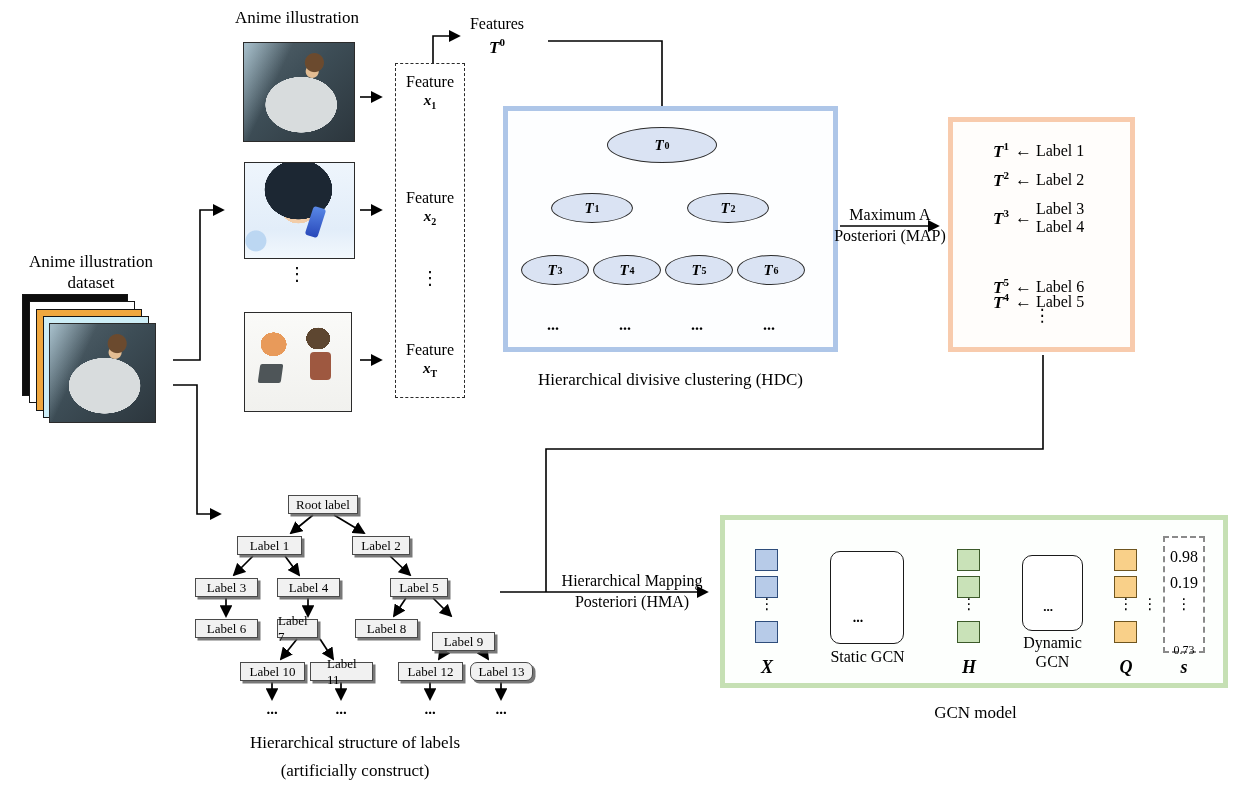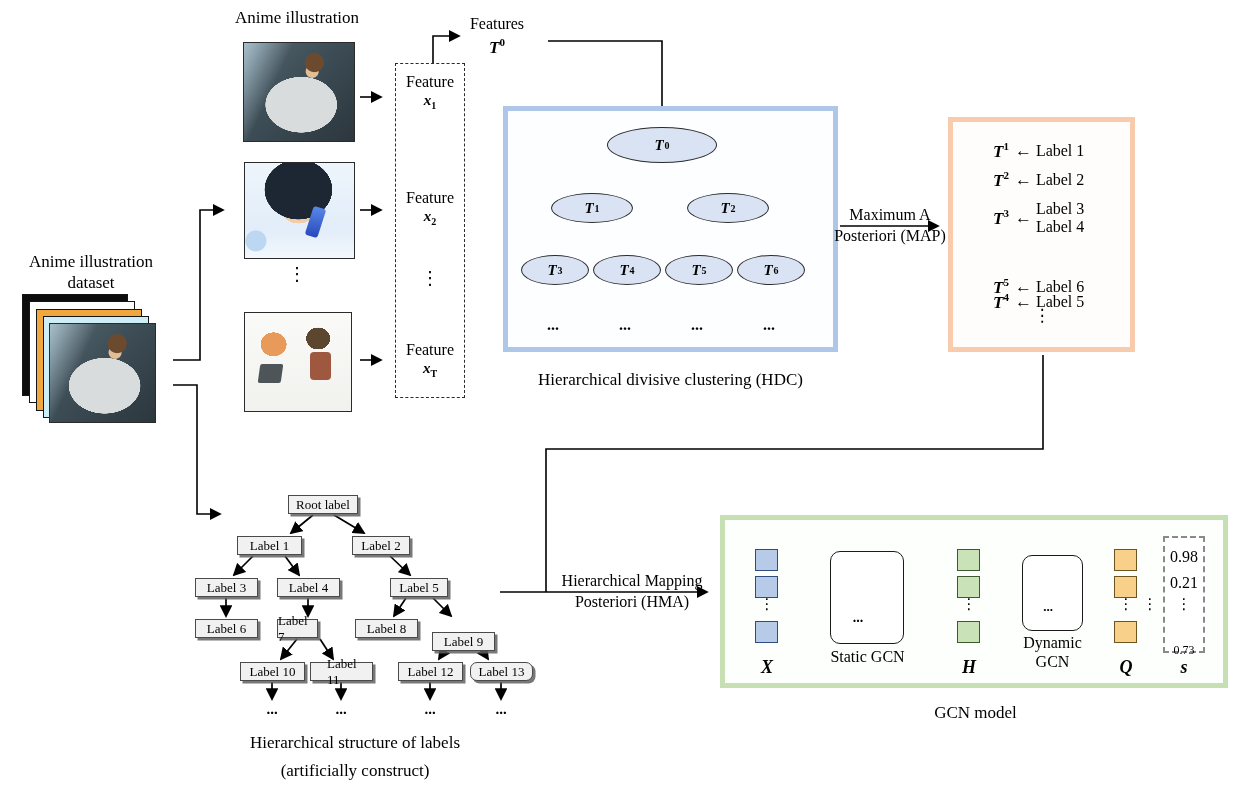--- a/index.html
+++ b/index.html
@@ -369,20 +369,20 @@
 
   <div class="sq sq-q" style="left:1114px;top:549px;"></div>
   <div class="sq sq-q" style="left:1114px;top:576px;"></div>
   <div class="lbl vdots" style="left:1116px;top:596px;width:20px;font-size:15px;">⋮</div>
   <div class="sq sq-q" style="left:1114px;top:621px;"></div>
   <div class="lbl mathvar" style="left:1113px;top:657px;width:26px;font-size:18px;">Q</div>
   <div class="lbl vdots" style="left:1141px;top:596px;width:18px;font-size:15px;">⋮</div>
 
   <div class="sbox" style="left:1163px;top:536px;width:42px;height:117px;"></div>
   <div class="lbl" style="left:1164px;top:548px;width:40px;font-size:16px;">0.98</div>
-  <div class="lbl" style="left:1164px;top:574px;width:40px;font-size:16px;">0.21</div>
+  <div class="lbl" style="left:1164px;top:574px;width:40px;font-size:16px;">0.19</div>
   <div class="lbl vdots" style="left:1164px;top:596px;width:40px;font-size:15px;">⋮</div>
   <div class="lbl" style="left:1164px;top:644px;width:40px;font-size:12px;">0.73</div>
   <div class="lbl mathvar" style="left:1172px;top:657px;width:24px;font-size:18px;">s</div>
 
   <div class="lbl" style="left:928px;top:703px;width:95px;font-size:17px;">GCN model</div>
 
 </div>
 
 </body></html>

